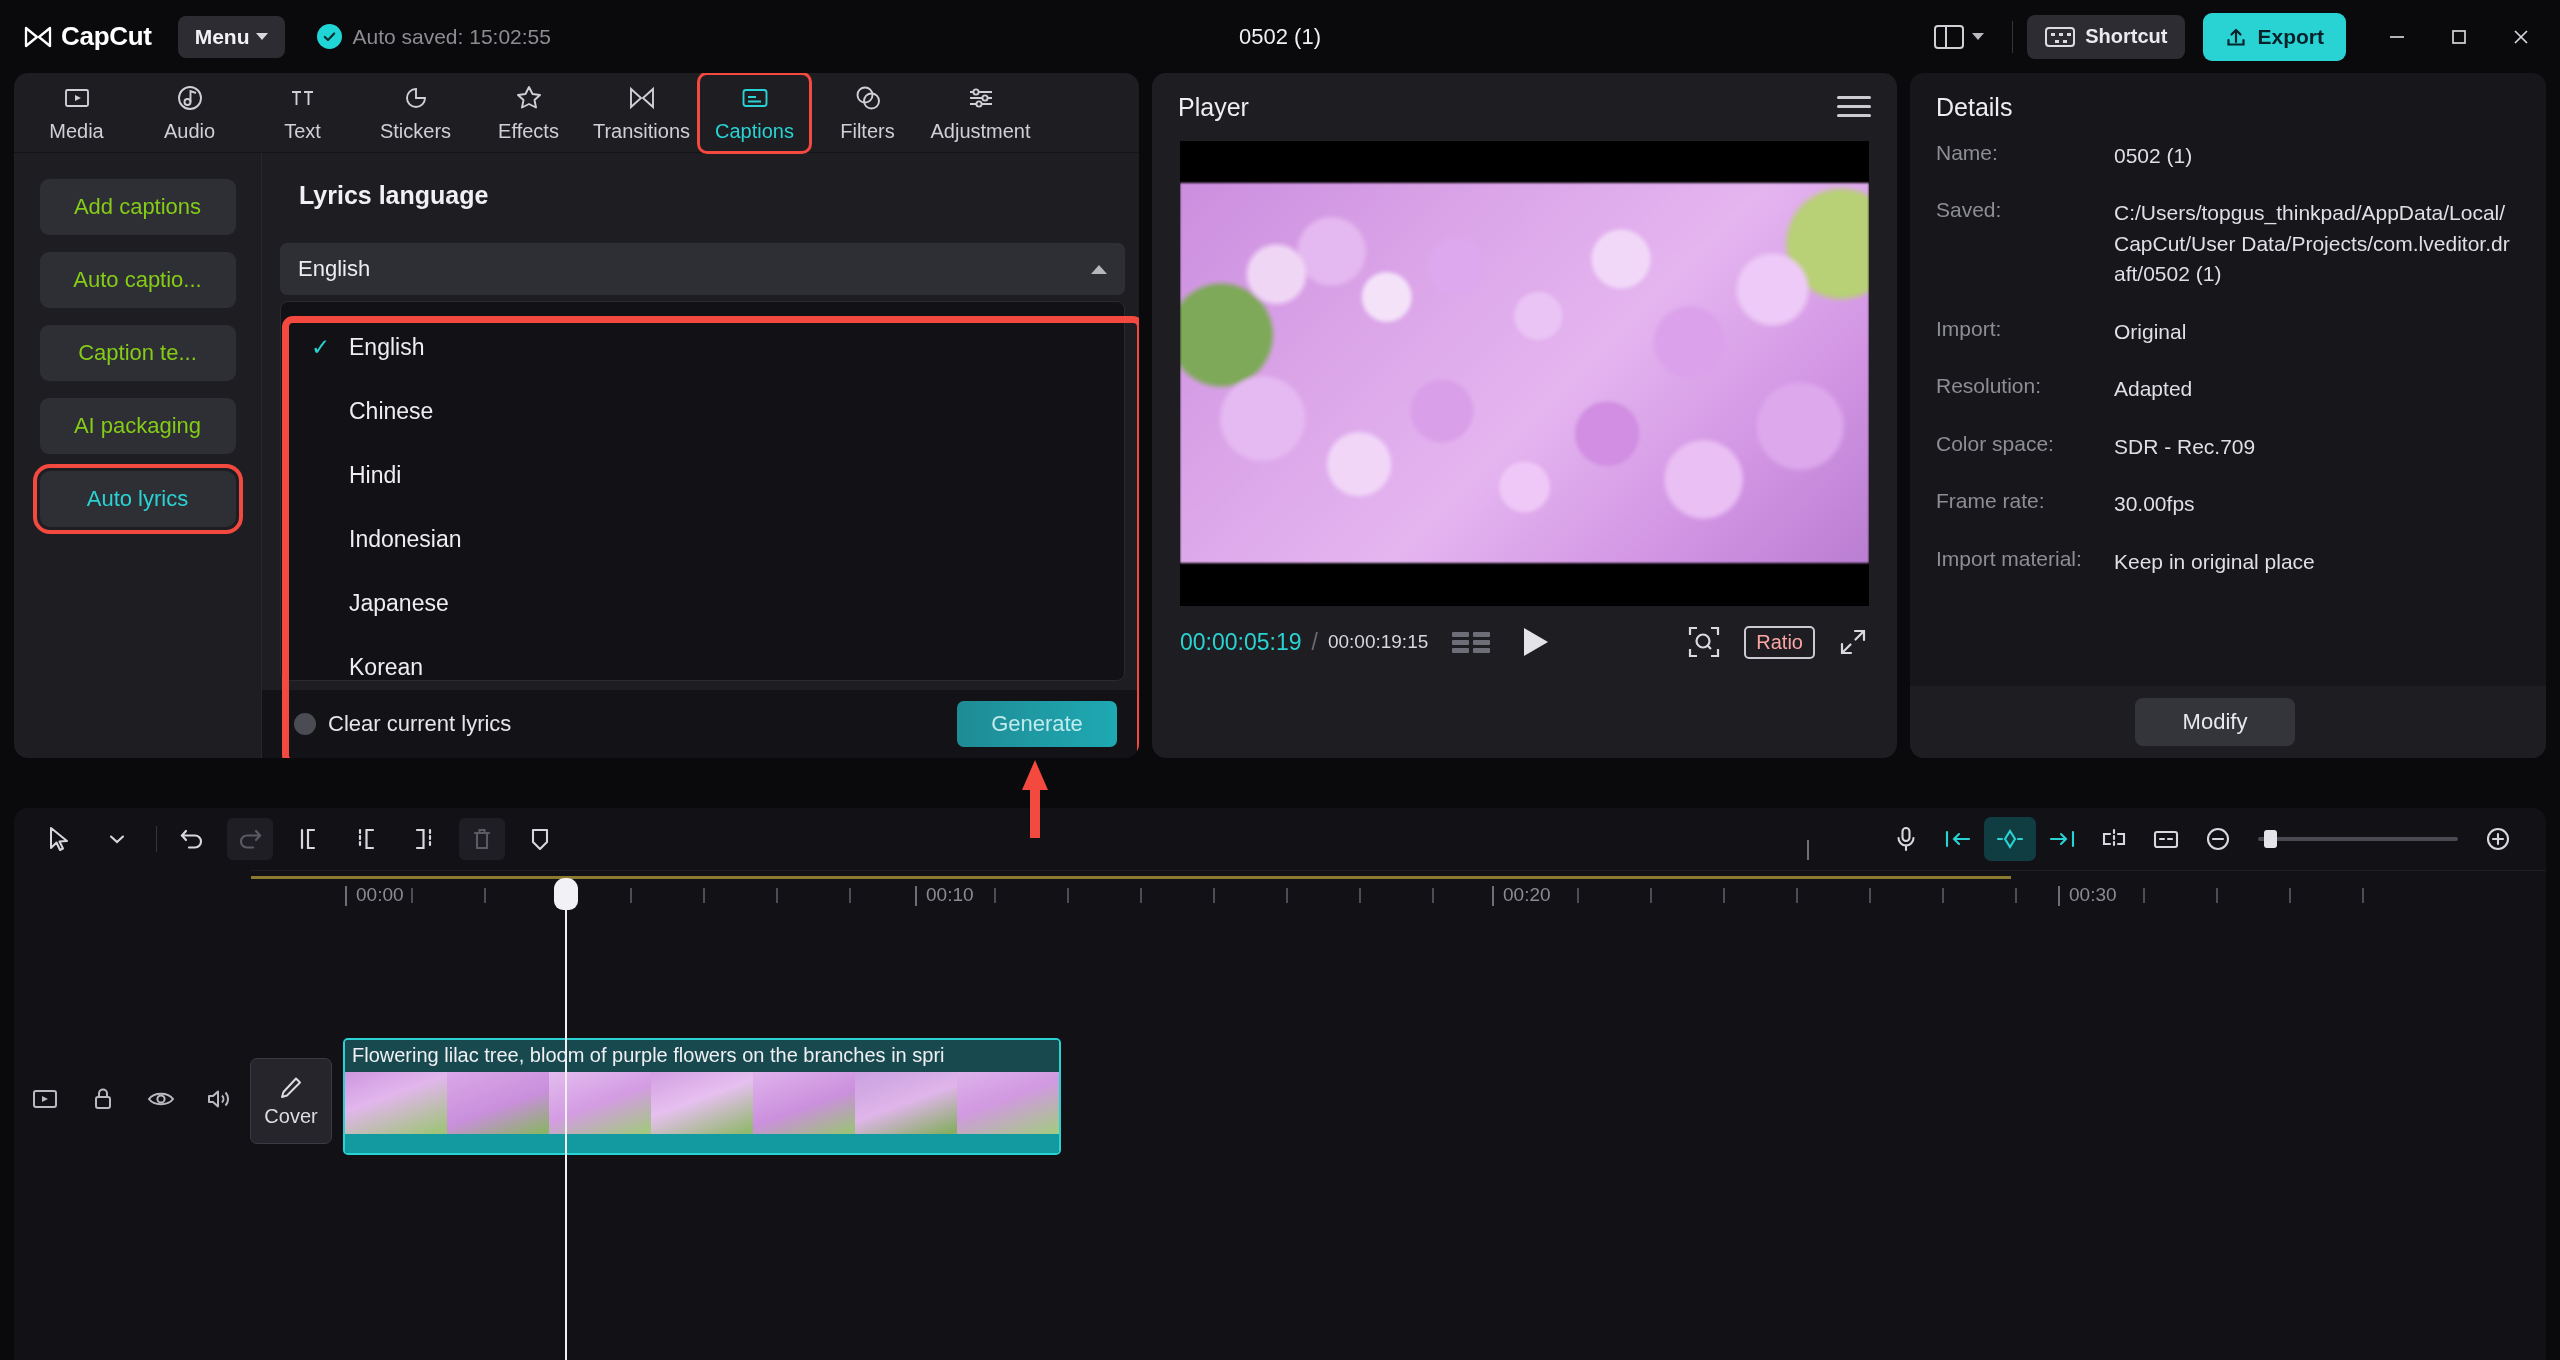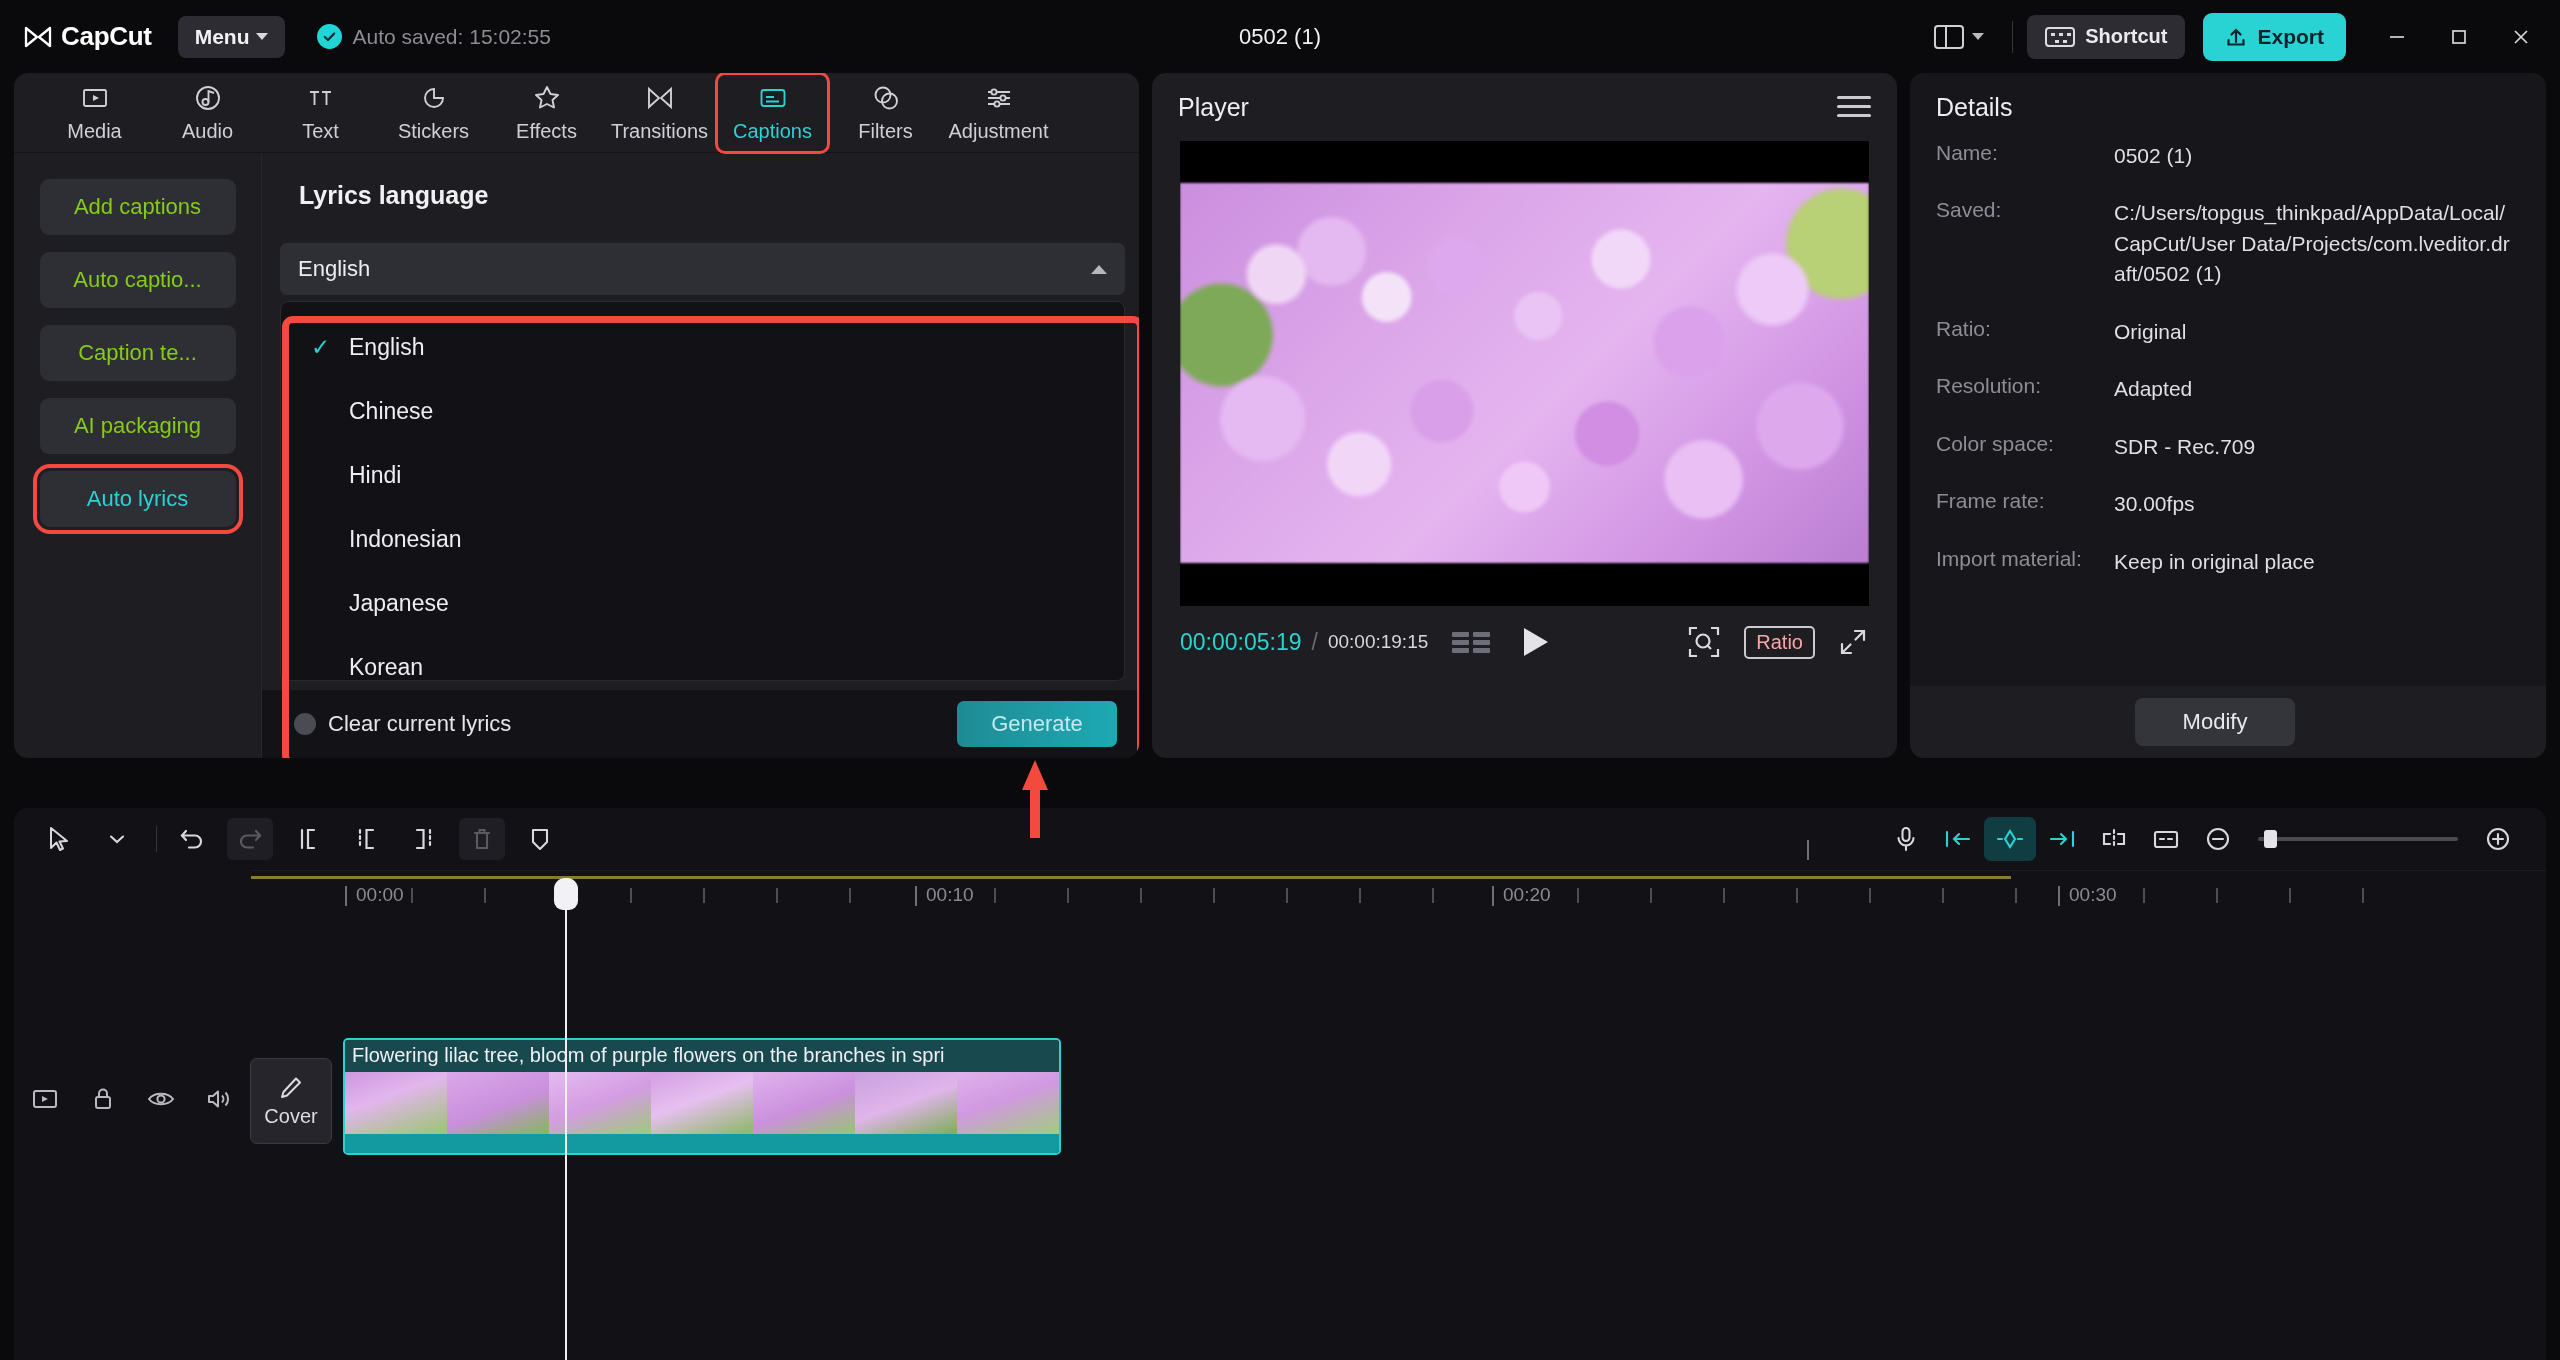--- a/index.html
+++ b/index.html
@@ -61,21 +61,21 @@
 
   
   .main { position:absolute; left:0; top:73px; width:2560px; height:685px; }
 
   
   .panel { background:#1d1d22; border-radius:14px; position:absolute; }
 
   
   .left-panel { left:14px; top:0; width:1125px; height:685px; overflow:hidden; }
   .tabs {
-    height:80px; display:flex; align-items:center; padding-left:24px; gap:0;
+    height:80px; display:flex; align-items:center; padding-left:6px; gap:0;
     border-bottom:1px solid #141418;
   }
   .tab {
     width:113px; height:80px; display:flex; flex-direction:column; align-items:center; justify-content:center;
     gap:7px; cursor:pointer; color:#cfcfd6; position:relative;
   }
   .tab .tl { font-size:20px; white-space:nowrap; }
   .tab.active { color:#2ad3d3; }
   .tab svg { width:30px; height:30px; }
   .tab.hl-box {
@@ -490,21 +490,21 @@
       <div class="det-body">
         <div class="det-row">
           <span class="det-k">Name:</span>
           <span class="det-v">0502 (1)</span>
         </div>
         <div class="det-row">
           <span class="det-k">Saved:</span>
           <span class="det-v">C:/Users/topgus_thinkpad/AppData/Local/CapCut/User Data/Projects/com.lveditor.draft/0502 (1)</span>
         </div>
         <div class="det-row">
-          <span class="det-k">Ratio:</span>
+          <span class="det-k">Import:</span>
           <span class="det-v">Original</span>
         </div>
         <div class="det-row">
           <span class="det-k">Resolution:</span>
           <span class="det-v">Adapted</span>
         </div>
         <div class="det-row">
           <span class="det-k">Color space:</span>
           <span class="det-v">SDR - Rec.709</span>
         </div>

